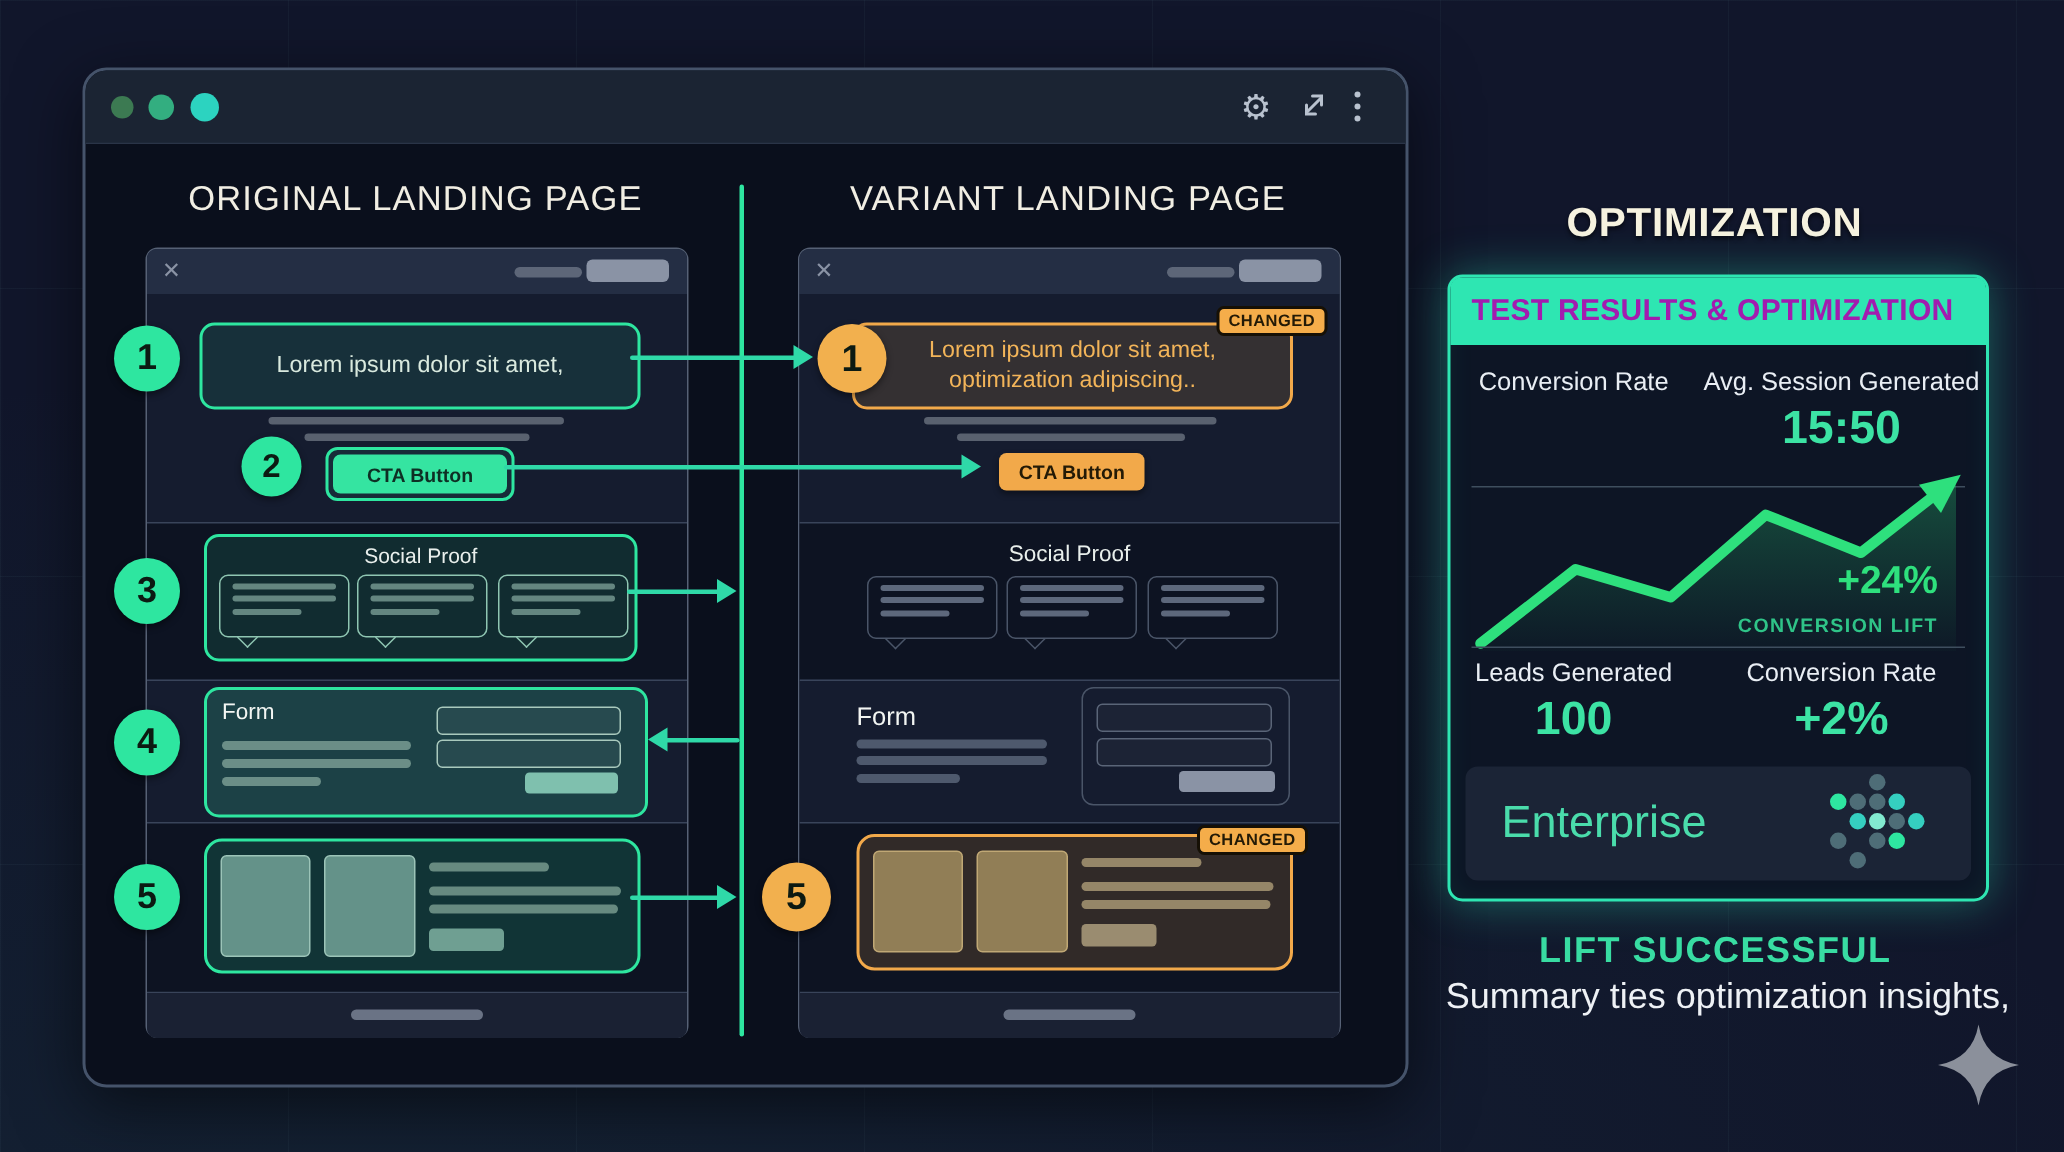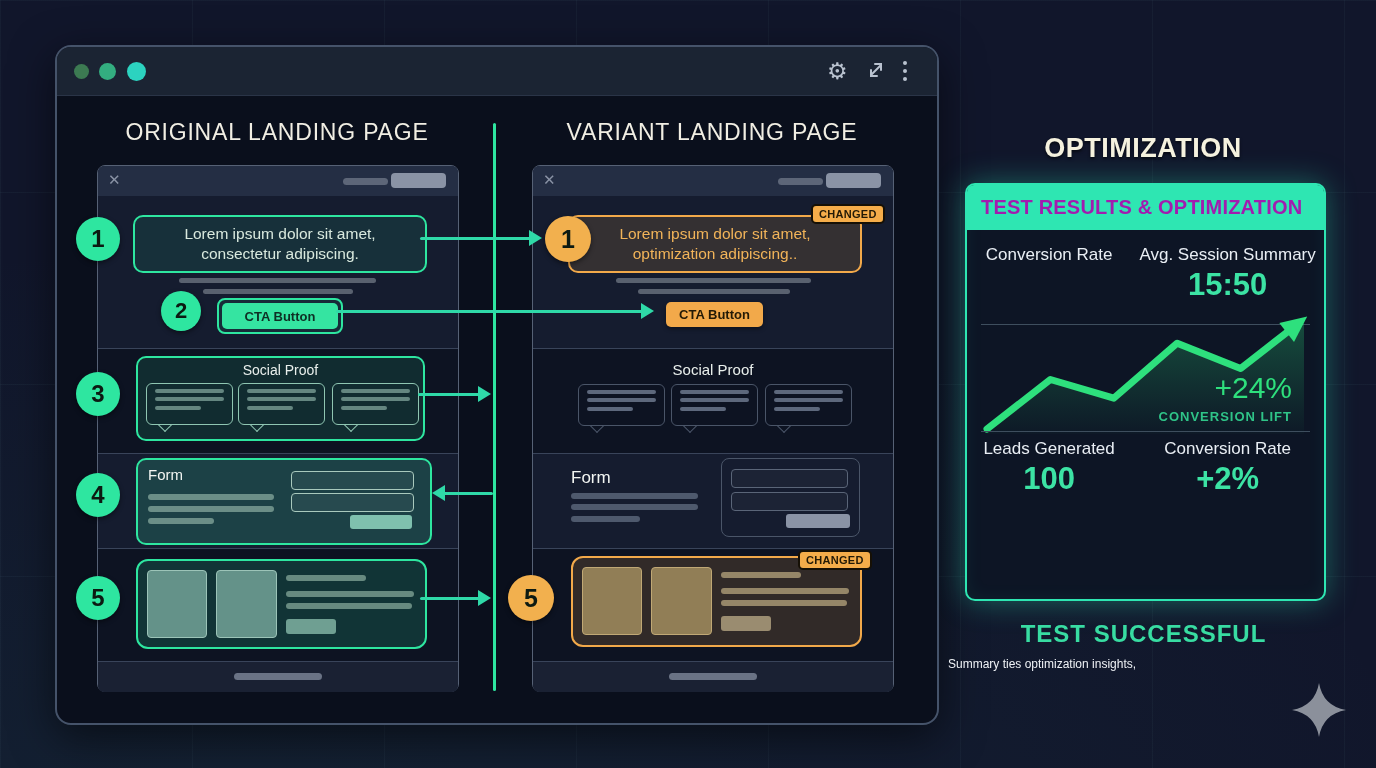--- a/index.html
+++ b/index.html
@@ -134,34 +134,34 @@
   .m-top{top:60px;}
   .m-bot{top:254px;}
   .mc1{flex:0 0 46%;}
   .mc2{flex:0 0 54%;}
   .mlabel{font-size:17px;color:#e9eef4;margin-bottom:2px;}
   .mvalue{font-size:31px;font-weight:bold;color:var(--stat-value-green,#3ce3a4);}
   .res-hr{position:absolute;left:14px;right:14px;height:1px;background:#3e4e5e;}
   .hr1{top:139px;}
   .hr2{top:246px;}
   .lift-chart{position:absolute;left:10px;top:131px;}
-  .lift-value{position:absolute;right:32px;top:186px;font-size:30px;font-weight:normal;color:var(--chart-green,#2ee07d);margin-left:40px;}
+  .lift-value{position:absolute;right:32px;top:186px;font-size:26px;font-weight:bold;color:var(--chart-green,#2ee07d);margin-left:40px;}
   .lift-label{position:absolute;right:32px;top:224px;font-size:13px;font-weight:bold;color:#2fc488;letter-spacing:1px;}
   .ent-card{position:absolute;left:10px;top:326px;width:337px;height:76px;background:#1b2436;border-radius:8px;}
   .ent-name{position:absolute;left:24px;top:0;line-height:76px;font-size:30px;color:var(--plan-green,#4adcab);}
   .dots-logo{position:absolute;right:22px;top:4px;width:80px;height:68px;}
   .dot{position:absolute;width:11px;height:11px;border-radius:50%;}
   .d-bright{background:var(--accent-green,#2ee6a0);}
   .d-teal{background:#35cfc0;}
   .d-mute{background:#4e6d77;}
   .d-light{background:#82ead0;}
   .res-status{position:absolute;left:965px;top:620px;width:357px;text-align:center;margin:0;
     font-size:24px;font-weight:bold;color:var(--status-green,#38dca2);letter-spacing:1px;}
-  .res-summary{position:absolute;left:948px;top:653px;width:392px;text-align:left;
-    font-size:12px;line-height:23.5px;color:#eef1f5;}
+  .res-summary{position:absolute;left:948px;top:653px;width:392px;text-align:right;
+    font-size:24px;line-height:23.5px;color:#eef1f5;}
   .sparkle{position:absolute;left:1290px;top:680px;}
 </style>
 </head>
 <body>
 
 <div id="stage">
 
   <section class="window">
     <div class="chrome">
       <span class="tl tl1"></span>
@@ -195,21 +195,20 @@
       <div class="mrow r1"></div>
       <div class="mrow r2"></div>
       <div class="mrow r3"></div>
       <div class="mrow r4"></div>
       <div class="mrow rfoot">
         <span class="foot-pill"></span>
       </div>
 
       <div class="hero-box hero-green">
         <span>Lorem ipsum dolor sit amet,</span>
-        <span>consectetur adipiscing.</span>
       </div>
       <span class="gline" style="left:81px;top:112px;width:197px;"></span>
       <span class="gline" style="left:105px;top:123px;width:150px;"></span>
       <div class="cta-outer">
         <button class="cta-btn cta-green">CTA Button</button>
       </div>
 
       <div class="social-box">
         <div class="social-title" style="top:4px;">Social Proof</div>
         <div class="bubble bub-green" style="left:8px;top:25px;">
@@ -352,21 +351,21 @@
   </h1>
 
   <section class="res-card">
     <div class="res-header">TEST RESULTS &amp; OPTIMIZATION</div>
 
     <div class="metric-row m-top">
       <div class="mc1">
         <div class="mlabel">Conversion Rate</div>
       </div>
       <div class="mc2">
-        <div class="mlabel">Avg. Session Summary</div>
+        <div class="mlabel">Avg. Session Generated</div>
         <div class="mvalue">15:50</div>
       </div>
     </div>
 
     <div class="res-hr hr1"></div>
 
     <svg id="lift-chart" class="lift-chart" width="335" height="118" viewBox="0 0 335 118">
       <defs>
         <linearGradient id="areaGrad" x1="0" y1="0" x2="0" y2="1">
           <stop offset="0" stop-color="#2ee07d" stop-opacity="0.28"></stop>
@@ -386,23 +385,41 @@
       <div class="mc1">
         <div class="mlabel">Leads Generated</div>
         <div class="mvalue">100</div>
       </div>
       <div class="mc2">
         <div class="mlabel">Conversion Rate</div>
         <div class="mvalue">+2%</div>
       </div>
     </div>
 
+    <div class="ent-card">
+      <div class="ent-name">Enterprise</div>
+      <div class="dots-logo">
+        <span class="dot d-mute" style="left:34px;top:1px;"></span>
+        <span class="dot d-bright" style="left:8px;top:14px;"></span>
+        <span class="dot d-mute" style="left:21px;top:14px;"></span>
+        <span class="dot d-mute" style="left:34px;top:14px;"></span>
+        <span class="dot d-teal" style="left:47px;top:14px;"></span>
+        <span class="dot d-teal" style="left:21px;top:27px;"></span>
+        <span class="dot d-light" style="left:34px;top:27px;"></span>
+        <span class="dot d-mute" style="left:47px;top:27px;"></span>
+        <span class="dot d-teal" style="left:60px;top:27px;"></span>
+        <span class="dot d-mute" style="left:8px;top:40px;"></span>
+        <span class="dot d-mute" style="left:34px;top:40px;"></span>
+        <span class="dot d-bright" style="left:47px;top:40px;"></span>
+        <span class="dot d-mute" style="left:21px;top:53px;"></span>
+      </div>
+    </div>
   </section>
 
-  <h3 class="res-status">TEST SUCCESSFUL</h3>
+  <h3 class="res-status">LIFT SUCCESSFUL</h3>
   <div class="res-summary">
     <span>Summary ties optimization insights,</span><br>
   </div>
 
   <svg class="sparkle" width="58" height="60" viewBox="0 0 58 58">
     <path d="M29 2 Q33 25 56 29 Q33 33 29 56 Q25 33 2 29 Q25 25 29 2 Z" fill="#8b909b"></path>
   </svg>
 
 </div>
 

